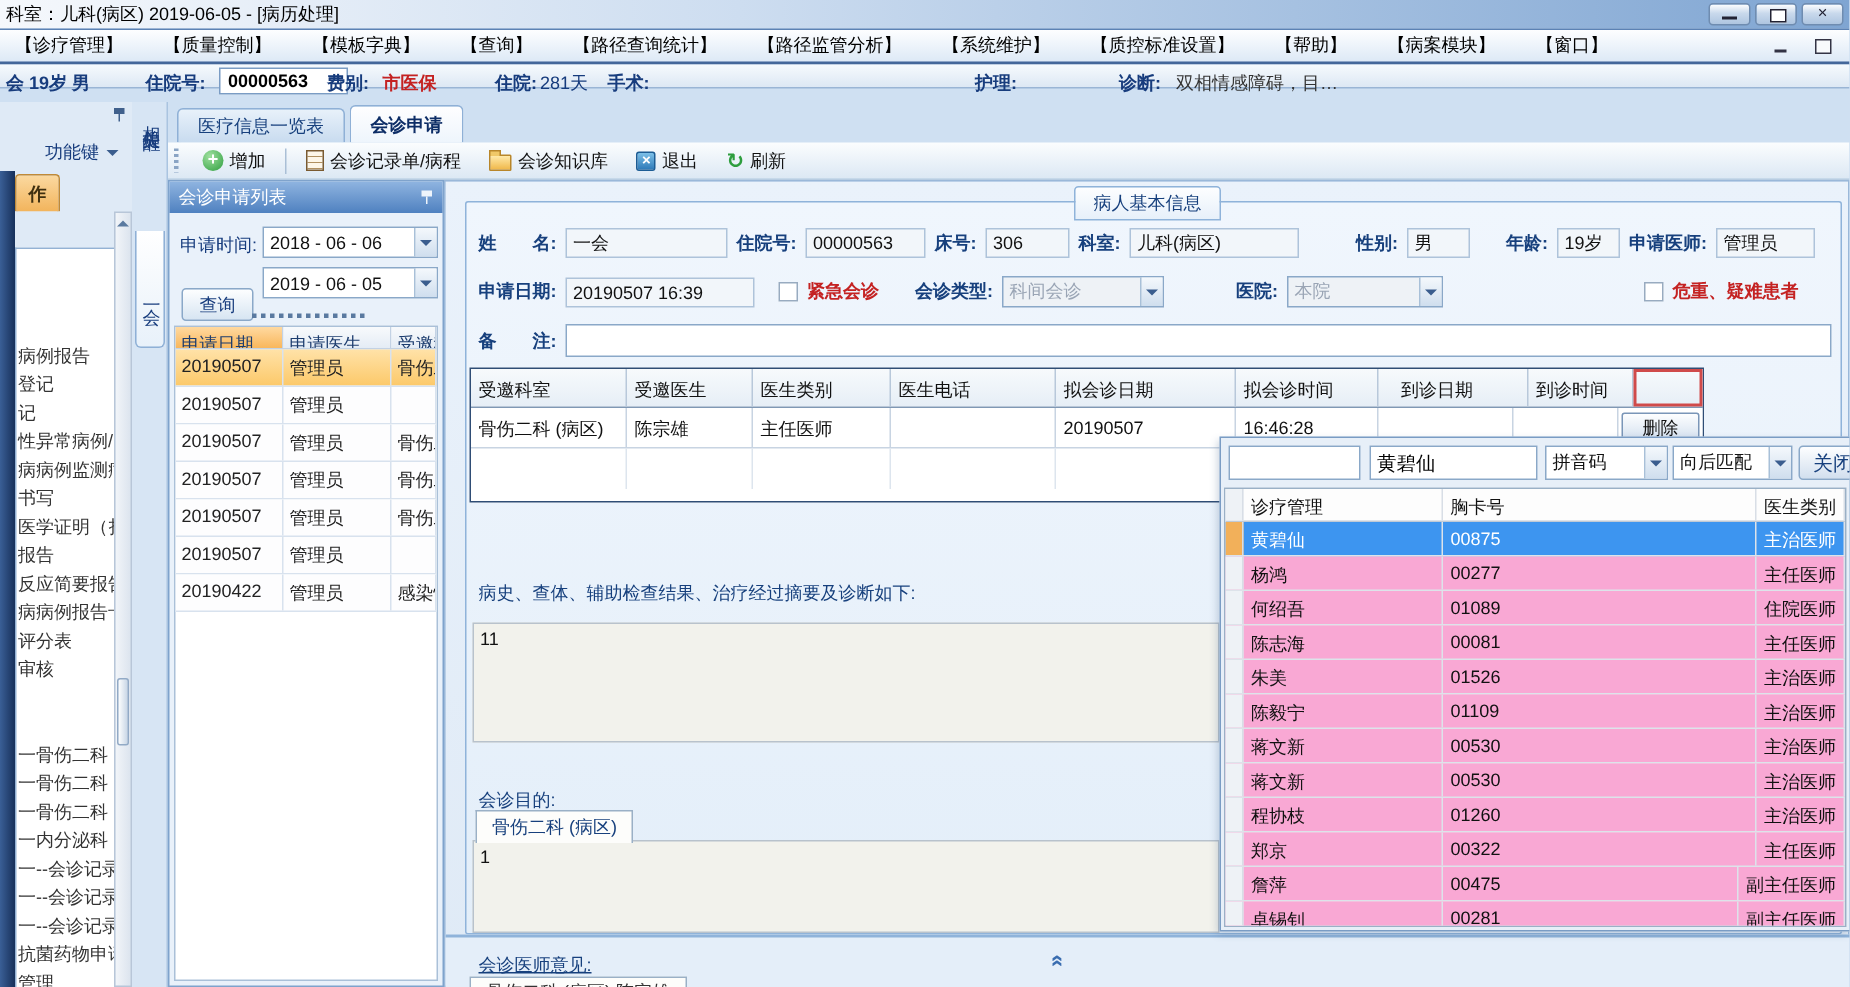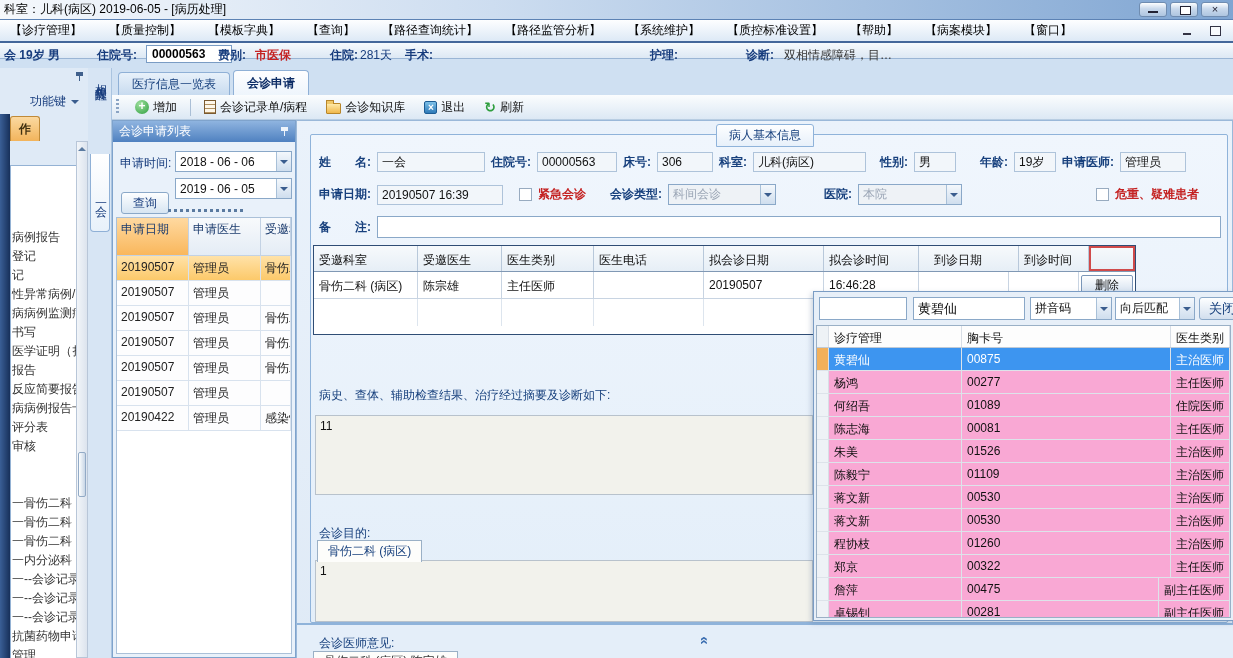--- a/index.html
+++ b/index.html
@@ -77,21 +77,21 @@
 .lp-header .pin{margin-left:auto;}
 .lp-label{position:absolute;left:7px;color:#173c7d;white-space:nowrap;}
 .combo{position:absolute;height:21px;background:#fff;border:1px solid #8aa8c8;display:flex;align-items:center;}
 .combo-val{flex:1;padding:0 4px;white-space:nowrap;overflow:hidden;color:#111;}
 .combo-btn{width:15px;height:100%;background:linear-gradient(#f4f8fc,#cfdeee);border-left:1px solid #a8c0d8;display:flex;align-items:center;justify-content:center;}
 .combo.disabled{background:#eef2f6;}
 .combo.disabled .combo-val{color:#9aa5b5;}
 .qbtn{position:absolute;left:8px;top:71px;width:48px;height:22px;background:linear-gradient(#fdfeff,#d7e5f2);border:1px solid #8aa8c8;border-radius:3px;color:#173c7d;text-align:center;line-height:20px;}
 .splitdots{position:absolute;left:55px;top:88px;width:75px;border-top:3px dotted #5a7aa0;}
 .lp-table{position:absolute;left:3px;top:96px;right:3px;bottom:3px;background:#fff;border:1px solid #aac0d8;overflow:hidden;}
-.lp-hrow{display:flex;height:38px;border-bottom:1px solid #c3d2e4;}
+.lp-hrow{display:flex;height:15px;border-bottom:1px solid #c3d2e4;}
 .lp-h{border-right:1px solid #c3d2e4;background:linear-gradient(#f8fafc,#e4ecf5);color:#1c3c6e;padding:3px 4px;white-space:nowrap;overflow:hidden;}
 .lp-h:nth-of-type(1){width:72px;background:linear-gradient(#ffd9a0,#f9b75c);}
 .lp-h:nth-of-type(2){width:72px;}
 .lp-h:nth-of-type(3){flex:1;}
 .lp-row{display:flex;height:25px;border-bottom:1px solid #d8e2ee;background:#fdfdfe;cursor:default;}
 .lp-row.selected{background:linear-gradient(#ffe2a8,#fcc96a);}
 .lp-c{border-right:1px solid #d8e2ee;padding:4px 4px;white-space:nowrap;overflow:hidden;color:#222;}
 .lp-c:nth-of-type(1){width:72px;}
 .lp-c:nth-of-type(2){width:72px;}
 .lp-c:nth-of-type(3){flex:1;}
@@ -142,21 +142,21 @@
 .doc-h:nth-of-type(1){width:140px;}.doc-h:nth-of-type(2){width:133px;}.doc-h:nth-of-type(3){flex:1;}
 .doc-row{display:flex;height:23px;border-bottom:1px solid #dde3ea;background:#f9a8d4;cursor:default;}
 .doc-c{padding:4px 5px 0;border-right:1px solid #dde3ea;white-space:nowrap;overflow:hidden;color:#111;}
 .doc-c:nth-of-type(1){width:140px;}.doc-c:nth-of-type(2){width:133px;}.doc-c:nth-of-type(3){flex:1;}
 .doc-row.selected{background:#3d95f0;}
 .doc-row.selected .doc-c{color:#fff;}
 .doc-row.selected .doc-ind{background:#f2b05a;}
 
 
 .bottombar{position:absolute;left:0px;top:502px;width:937px;height:36px;background:#e4eef9;border-top:2px solid #8fb3da;}
-.ob-label{position:absolute;left:22px;top:10px;color:#17407d;}
+.ob-label{position:absolute;left:22px;top:10px;color:#17407d;text-decoration:underline;}
 .collapse{position:absolute;left:404px;top:7px;color:#3a6db0;font-size:15px;font-weight:bold;transform:rotate(90deg);}
 .ob-tab{position:absolute;left:16px;top:26px;height:16px;padding:1px 10px;background:#fdfdfb;border:1px solid #9ab0c6;color:#333;white-space:nowrap;}
 </style>
 </head>
 <body>
 
 <div class="titlebar">
   <span class="title">科室：儿科(病区)  2019-06-05 - [病历处理]</span>
   <div class="win-controls">
     <div class="win-btn glyph-min"></div>
@@ -357,21 +357,21 @@
 
     <div class="frow" style="top:17px">
       <span class="flabel">姓　　名:</span>
       <span class="fbox" style="width:108px">一会</span>
       <span class="flabel">住院号:</span>
       <span class="fbox" style="width:80px">00000563</span>
       <span class="flabel">床号:</span>
       <span class="fbox" style="width:56px">306</span>
       <span class="flabel">科室:</span>
       <span class="fbox" style="width:113px">儿科(病区)</span>
-      <span class="flabel" style="margin-left:8px">性别:</span>
+      <span class="flabel" style="margin-left:32px">性别:</span>
       <span class="fbox" style="width:42px">男</span>
       <span class="flabel" style="margin-left:18px">年龄:</span>
       <span class="fbox" style="width:42px">19岁</span>
       <span class="flabel">申请医师:</span>
       <span class="fbox" style="width:66px">管理员</span>
     </div>
 
     <div class="frow" style="top:49px">
       <span class="flabel">申请日期:</span>
       <span class="fbox" style="width:126px">20190507 16:39</span>

